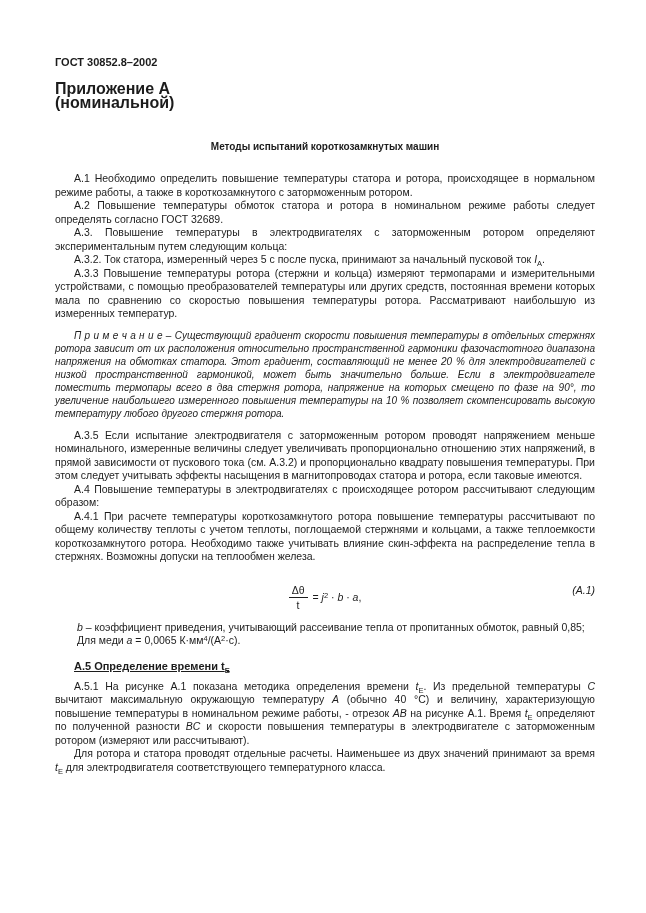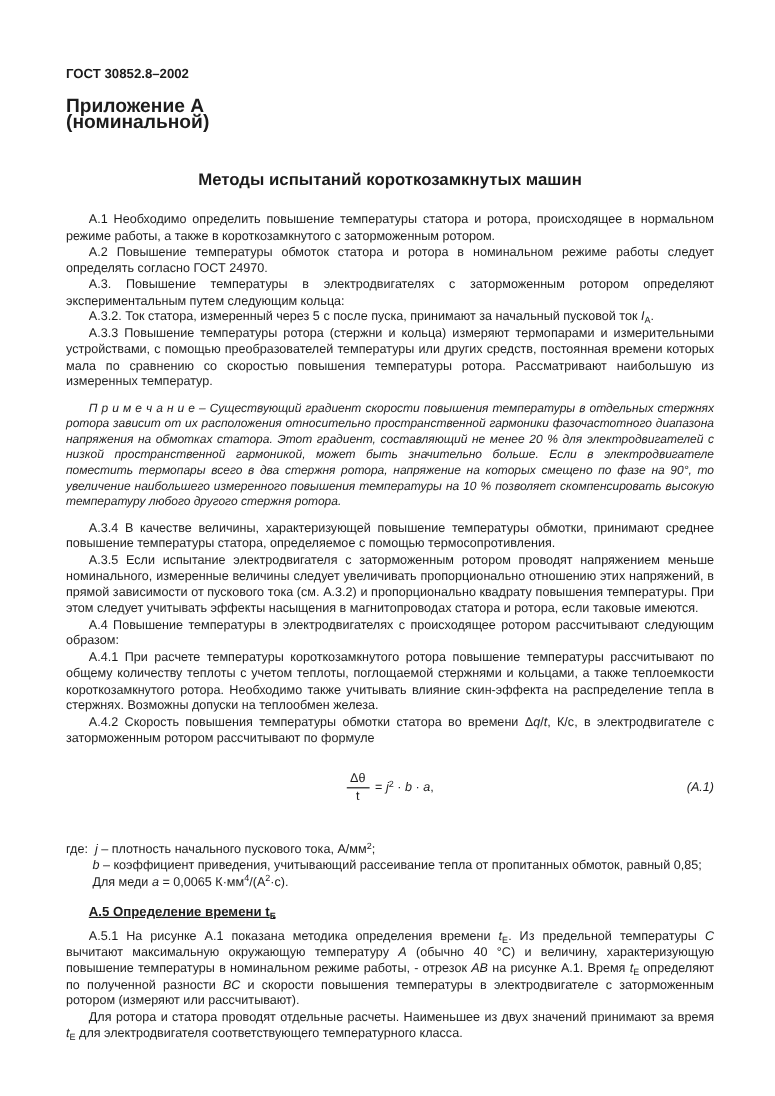--- a/index.html
+++ b/index.html
@@ -22,42 +22,42 @@
   .appendix-label, .appendix-note {
     text-align: left;
     font-weight: 700;
     font-size: 16px;
     line-height: 13.5px;
     margin: 0;
   }
   .doc-title {
     text-align: center;
     font-weight: 700;
-    font-size: 14px;
+    font-size: 10px;
     margin: 32px 0 20px 0;
   }
   p.body {
     margin: 0;
     font-size: 10.5px;
     line-height: 13.5px;
     text-align: justify;
     text-indent: 19px;
   }
   p.note {
     margin: 8px 0 9px 0;
     font-size: 10px;
     line-height: 13px;
     text-align: justify;
     text-indent: 19px;
     font-style: italic;
   }
   .formula-row {
     display: flex;
-    align-items: center;
-    margin: 20px 0 32px 0;
+    align-items: flex-start;
+    margin: 20px 0 10px 0;
     font-size: 10.5px;
   }
   .formula-spacer { flex: 1; }
   .formula-expr { display: inline-flex; align-items: center; }
   .frac {
     display: inline-flex;
     flex-direction: column;
     align-items: center;
     line-height: 12px;
     margin-right: 5px;
@@ -89,47 +89,44 @@
 <div class="page">
 
   <div class="standard-code">ГОСТ 30852.8–2002</div>
 
   <div class="appendix-label">Приложение А</div>
   <div class="appendix-note">(номинальной)</div>
 
   <div class="doc-title">Методы испытаний короткозамкнутых машин</div>
 
   <p class="body">А.1 Необходимо определить повышение температуры статора и ротора, происходящее в нормальном режиме работы, а также в короткозамкнутого с заторможенным ротором.</p>
-  <p class="body">А.2 Повышение температуры обмоток статора и ротора в номинальном режиме работы следует определять согласно ГОСТ 24970.</p>
+  <p class="body">А.2 Повышение температуры обмоток статора и ротора в номинальном режиме работы следует определять согласно ГОСТ 32689.</p>
   <p class="body">А.3. Повышение температуры в электродвигателях с заторможенным ротором определяют экспериментальным путем следующим кольца:</p>
   <p class="body">А.3.2. Ток статора, измеренный через 5 с после пуска, принимают за начальный пусковой ток <i>I</i><sub>А</sub>.</p>
   <p class="body">А.3.3 Повышение температуры ротора (стержни и кольца) измеряют термопарами и измерительными устройствами, с помощью преобразователей температуры или других средств, постоянная времени которых мала по сравнению со скоростью повышения температуры ротора. Рассматривают наибольшую из измеренных температур.</p>
 
   <p class="note">П р и м е ч а н и е  –  Существующий градиент скорости повышения температуры в отдельных стержнях ротора зависит от их расположения относительно пространственной гармоники фазочастотного диапазона напряжения на обмотках статора. Этот градиент, составляющий не менее 20 % для электродвигателей с низкой пространственной гармоникой, может быть значительно больше. Если в электродвигателе поместить термопары всего в два стержня ротора, напряжение на которых смещено по фазе на 90°, то увеличение наибольшего измеренного повышения температуры на 10 % позволяет скомпенсировать высокую температуру любого другого стержня ротора.</p>
 
-  <p class="body">А.3.4 В качестве величины, характеризующей повышение температуры обмотки, принимают среднее повышение температуры статора, определяемое с помощью термосопротивления.</p>
   <p class="body">А.3.5 Если испытание электродвигателя с заторможенным ротором проводят напряжением меньше номинального, измеренные величины следует увеличивать пропорционально отношению этих напряжений, в прямой зависимости от пускового тока (см. А.3.2) и пропорционально квадрату повышения температуры. При этом следует учитывать эффекты насыщения в магнитопроводах статора и ротора, если таковые имеются.</p>
   <p class="body">А.4 Повышение температуры в электродвигателях с происходящее ротором рассчитывают следующим образом:</p>
   <p class="body">А.4.1 При расчете температуры короткозамкнутого ротора повышение температуры рассчитывают по общему количеству теплоты с учетом теплоты, поглощаемой стержнями и кольцами, а также теплоемкости короткозамкнутого ротора. Необходимо также учитывать влияние скин-эффекта на распределение тепла в стержнях. Возможны допуски на теплообмен железа.</p>
-  <p class="body">А.4.2 Скорость повышения температуры обмотки статора во времени Δ<i>q</i>/<i>t</i>, К/с, в электродвигателе с заторможенным ротором рассчитывают по формуле</p>
 
   <div class="formula-row">
     <div class="formula-spacer"></div>
     <div class="formula-expr">
       <span class="frac">
         <span class="frac-num">Δθ</span>
         <span class="frac-den">t</span>
       </span>
       <span>= <i>j</i><sup>2</sup> · <i>b</i> · <i>a</i>,</span>
     </div>
     <div class="formula-number">(А.1)</div>
   </div>
 
   <div class="where">
-    <div class="where-first"><span>где:</span>&nbsp;&nbsp;<span><i>j</i> – плотность начального пускового тока, А/мм<sup>2</sup>;</span></div>
     <div class="where-item"><i>b</i> – коэффициент приведения, учитывающий рассеивание тепла от пропитанных обмоток, равный 0,85;</div>
     <div class="where-item">Для меди <i>a</i> = 0,0065 К·мм<sup>4</sup>/(А<sup>2</sup>·с).</div>
   </div>
 
   <div class="a5-heading">А.5 Определение времени t<sub>Е</sub></div>
 
   <p class="body">А.5.1 На рисунке А.1 показана методика определения времени <i>t</i><sub>Е</sub>. Из предельной температуры <i>С</i> вычитают максимальную окружающую температуру <i>А</i> (обычно 40 °С) и величину, характеризующую повышение температуры в номинальном режиме работы, - отрезок <i>АВ</i> на рисунке А.1. Время <i>t</i><sub>Е</sub> определяют по полученной разности <i>ВС</i> и скорости повышения температуры в электродвигателе с заторможенным ротором (измеряют или рассчитывают).</p>
   <p class="body">Для ротора и статора проводят отдельные расчеты. Наименьшее из двух значений принимают за время <i>t</i><sub>Е</sub> для электродвигателя соответствующего температурного класса.</p>
 
 </div>

